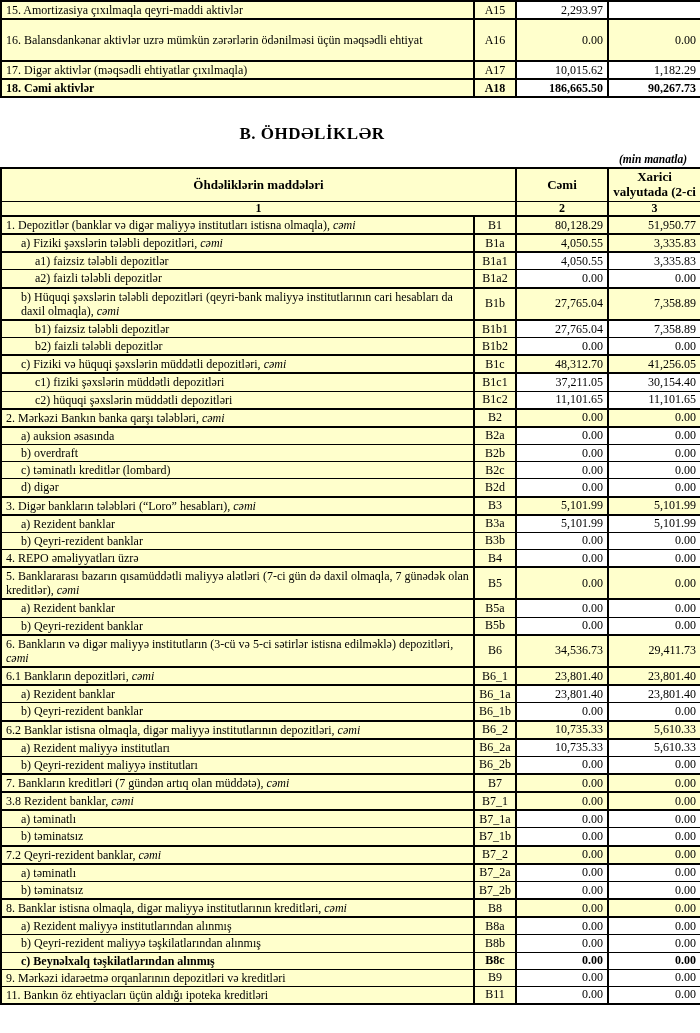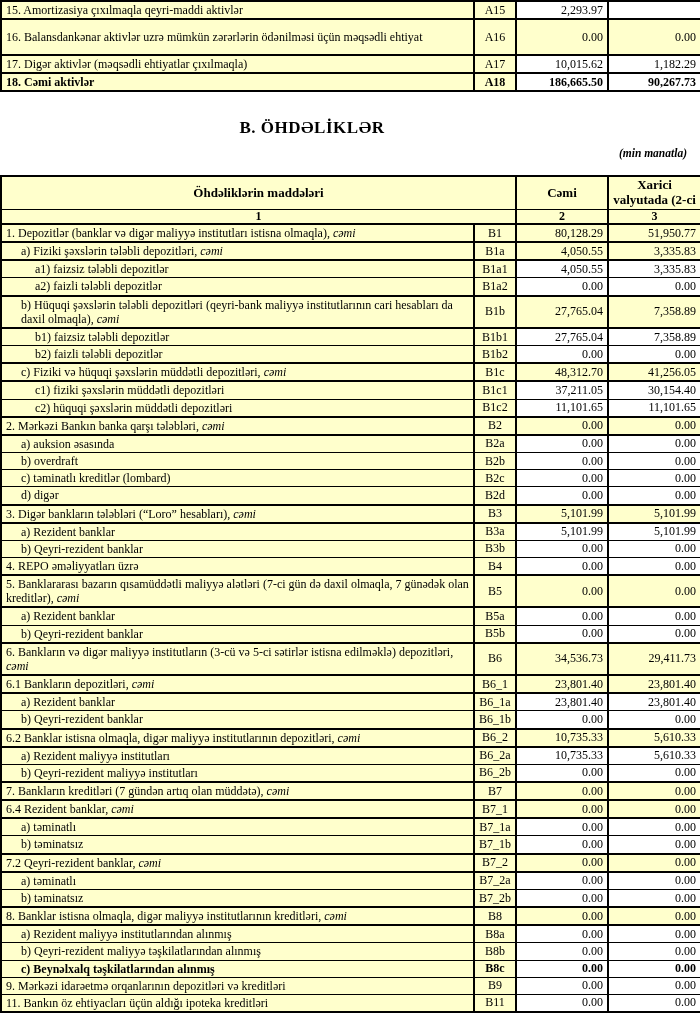--- a/index.html
+++ b/index.html
@@ -46,21 +46,21 @@
   tr.hdr th{font-size:13px;height:28px;}
   tr.hdr th.valcol{border-left-width:2px;}
   tr.nums th{font-size:12px;height:13px;padding:0;}
   tr.nums th.valcol{border-left-width:2px;}
   .title{
     text-align:center;font-weight:bold;font-size:17px;
     margin:26px 76px 0 0;letter-spacing:.5px;
   }
   .units{
     text-align:right;font-size:11.5px;font-style:italic;font-weight:bold;
-    padding-right:13px;margin-top:9px;margin-bottom:16px;
+    padding-right:13px;margin-top:9px;margin-bottom:2px;
   }
   i{font-style:italic;}
 </style>
 </head>
 <body style="--cell-yellow: #FFFFCC; --cell-white: #FFFFFF;">
 
 <div class="page">
 
   <table class="tbl">
     <colgroup>
@@ -69,21 +69,21 @@
         <col class="c-total">
         <col class="c-foreign">
     </colgroup>
     <tbody>
         <tr style="height: 18px;">
           <td class="lbl"><span>15. Amortizasiya çıxılmaqla qeyri-maddi aktivlər</span></td>
           <td class="code">A15</td>
           <td class="val w">2,293.97</td>
           <td class="val w"></td>
         </tr>
-        <tr class="grp" style="height: 36px;">
+        <tr class="grp" style="height: 42px;">
           <td class="lbl"><span>16. Balansdankənar aktivlər uzrə mümkün zərərlərin ödənilməsi üçün məqsədli ehtiyat</span></td>
           <td class="code">A16</td>
           <td class="val y">0.00</td>
           <td class="val y">0.00</td>
         </tr>
         <tr style="height: 18px;">
           <td class="lbl"><span>17. Digər aktivlər (məqsədli ehtiyatlar çıxılmaqla)</span></td>
           <td class="code">A17</td>
           <td class="val w">10,015.62</td>
           <td class="val w">1,182.29</td>
@@ -295,21 +295,21 @@
           <td class="val w">0.00</td>
           <td class="val w">0.00</td>
         </tr>
         <tr class="grp" style="height: 16px;">
           <td class="lbl"><span>7. Bankların kreditləri (7 gündən artıq olan müddətə), </span><i>cəmi</i></td>
           <td class="code">B7</td>
           <td class="val y">0.00</td>
           <td class="val y">0.00</td>
         </tr>
         <tr class="grp" style="height: 16px;">
-          <td class="lbl"><span>6.4 Rezident banklar, </span><i>cəmi</i></td>
+          <td class="lbl"><span>3.8 Rezident banklar, </span><i>cəmi</i></td>
           <td class="code">B7_1</td>
           <td class="val y">0.00</td>
           <td class="val y">0.00</td>
         </tr>
         <tr style="height: 16px;">
           <td class="lbl i1"><span>a) təminatlı</span></td>
           <td class="code">B7_1a</td>
           <td class="val w">0.00</td>
           <td class="val w">0.00</td>
         </tr>

